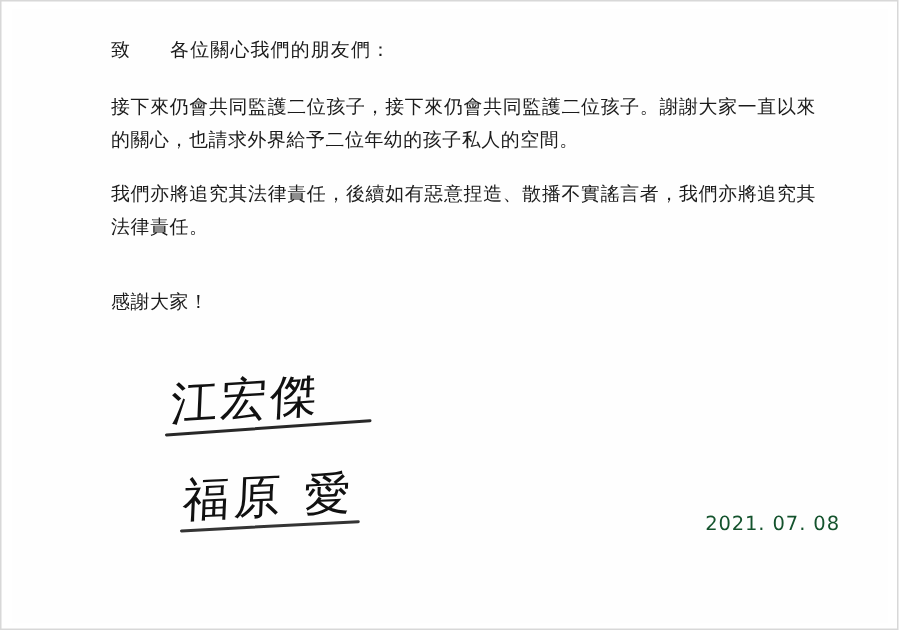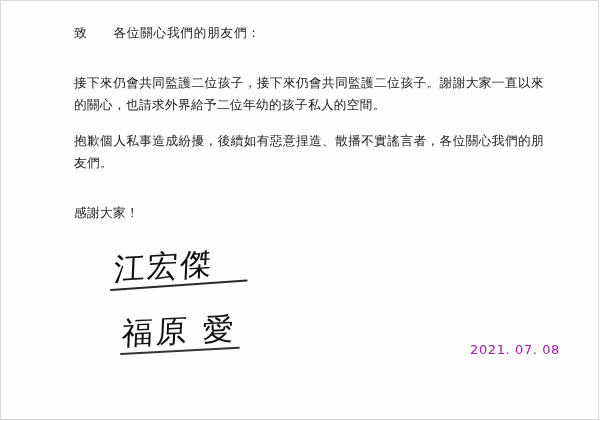--- a/index.html
+++ b/index.html
@@ -45,21 +45,21 @@
   .para {
     font-family: "DejaVu Sans", sans-serif;
     font-size: 12.6px;
     line-height: 22px;
     color: #1b1b1b;
     letter-spacing: 0.4px;
     margin: 0 0 14px 0;
     text-align: justify;
   }
   .para.salutation {
-    margin-bottom: 28px;
+    margin-bottom: 16px;
     letter-spacing: 0.8px;
   }
   .salutation .gap {
     display: inline-block;
     width: 26px;
   }
   .para.thanks {
     margin-bottom: 0;
     margin-top: 28px;
   }
@@ -119,40 +119,40 @@
     transform: rotate(-3deg);
     transform-origin: left center;
     opacity: 0.85;
   }
   .date {
     position: absolute;
     right: 32px;
     top: 336px;
     font-family: "DejaVu Sans", sans-serif;
     font-size: 13px;
-    color: #a21caf;
+    color: #14532d;
     letter-spacing: 0.6px;
   }
 </style>
 </head>
 <body>
 
 <div id="page">
 
   <div id="page-frame"></div>
 
   <div id="sheet">
 
     <div class="letter-body">
 
       <p class="para salutation"><span>致</span><span class="gap"></span><span>各位關心我們的朋友們：</span></p>
 
       <p class="para">接下來仍會共同監護二位孩子，接下來仍會共同監護二位孩子。謝謝大家一直以來的關心，也請求外界給予二位年幼的孩子私人的空間。</p>
 
-      <p class="para">抱歉個人私事造成紛擾，後續如有惡意捏造、散播不實謠言者，各位關心我們的朋友們。</p>
+      <p class="para">我們亦將追究其法律責任，後續如有惡意捏造、散播不實謠言者，我們亦將追究其法律責任。</p>
 
       <p class="para thanks">感謝大家！</p>
 
     </div>
 
     <div class="signatures">
       <div class="sig sig-1">江宏傑</div>
       <div class="sig-stroke sig-flourish-1"></div>
       <div class="sig sig-2">福原 愛</div>
       <div class="sig-stroke sig-flourish-2"></div>

